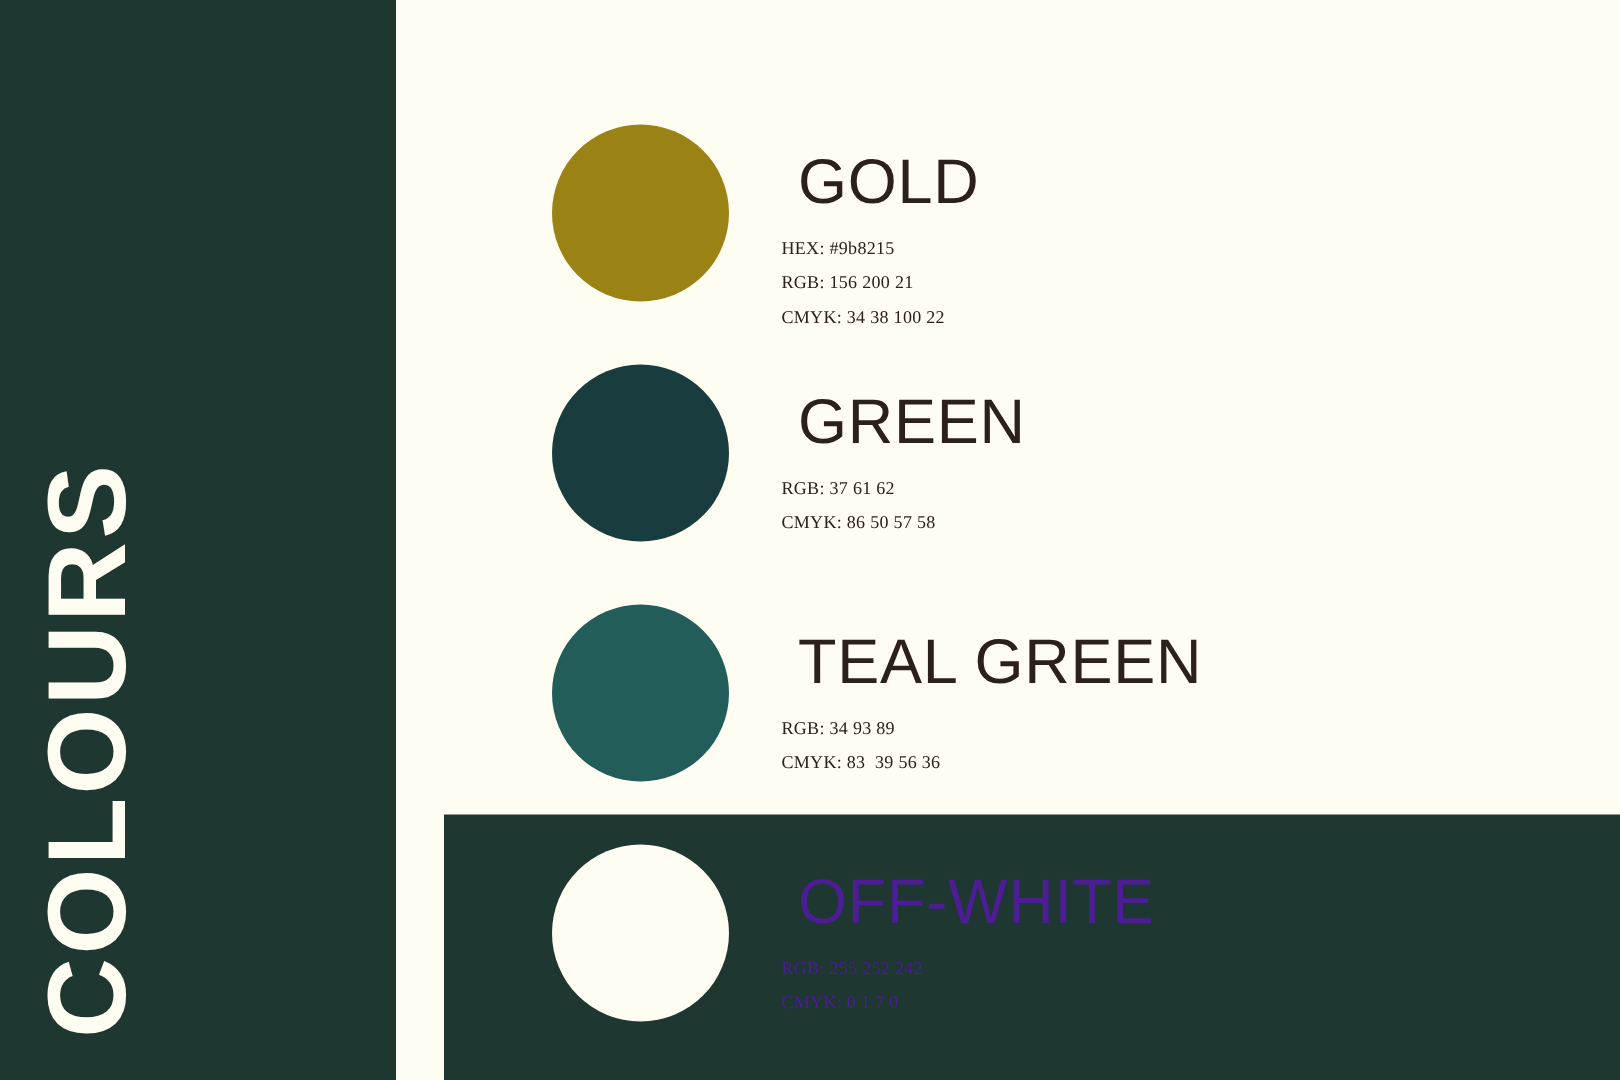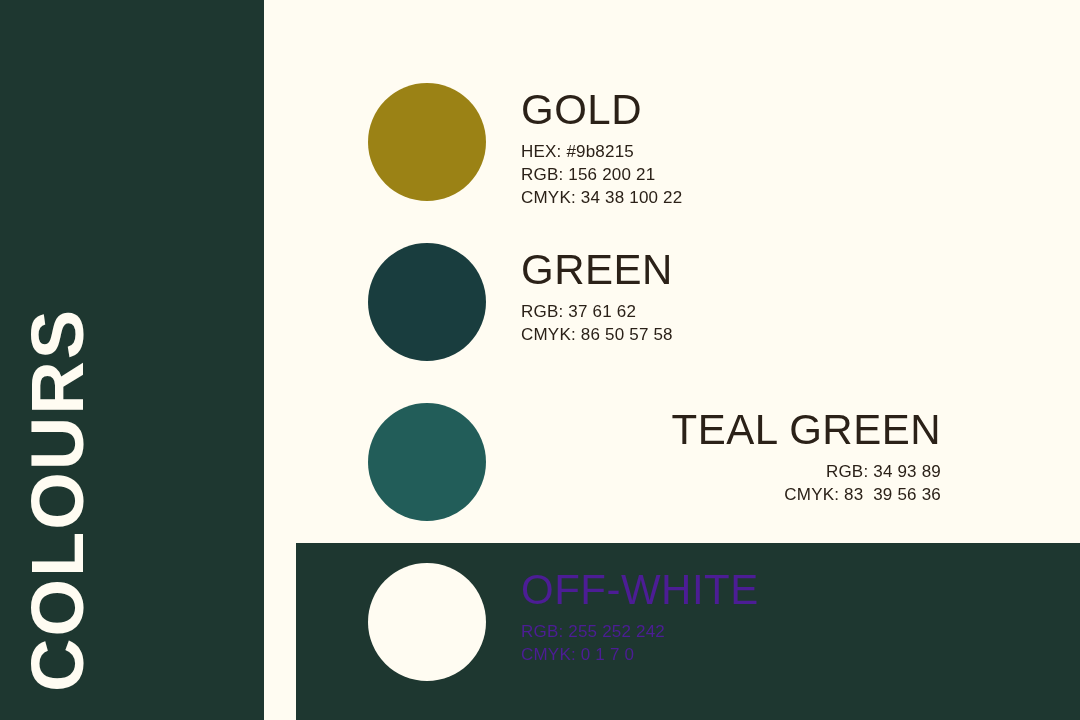--- a/index.html
+++ b/index.html
@@ -78,26 +78,26 @@
     width: 420px;
   }
   .swatch-name {
     font-family: "Liberation Sans", sans-serif;
     font-weight: 300;
     font-size: 42px;
     line-height: 44px;
     letter-spacing: 0.5px;
     color: #2b2118;
     white-space: nowrap;
-    margin: 0;
+    margin: 11px;
   }
   .spec {
-    font-family: Liberation Sans, sans-serif;
+    font-family: Liberation Serif, serif;
     font-weight: 400;
-    font-size: 17px;
+    font-size: 12px;
     line-height: 23px;
     letter-spacing: 0.2px;
     color: #2b2118;
     white-space: pre;
     margin: 0;
   }
 
   
   .row.on-dark .swatch-name,
   .row.on-dark .spec {
@@ -105,21 +105,21 @@
   }
 
   
   .row-0 { top: 83px; }
   .row-1 { top: 243px; }
   .row-2 { top: 403px; }
   .row-3 { top: 563px; }
 
   .row-0 .info { top: 5px; }
   .row-1 .info { top: 5px; }
-  .row-2 .info { top: 5px; text-align: right; }
+  .row-2 .info { top: 5px; }
   .row-3 .info { top: 5px; }
 
   .specs { margin-top: 8px; }
 </style>
 </head>
 <body>
 
 <div id="board">
 
   <div class="side-panel">

